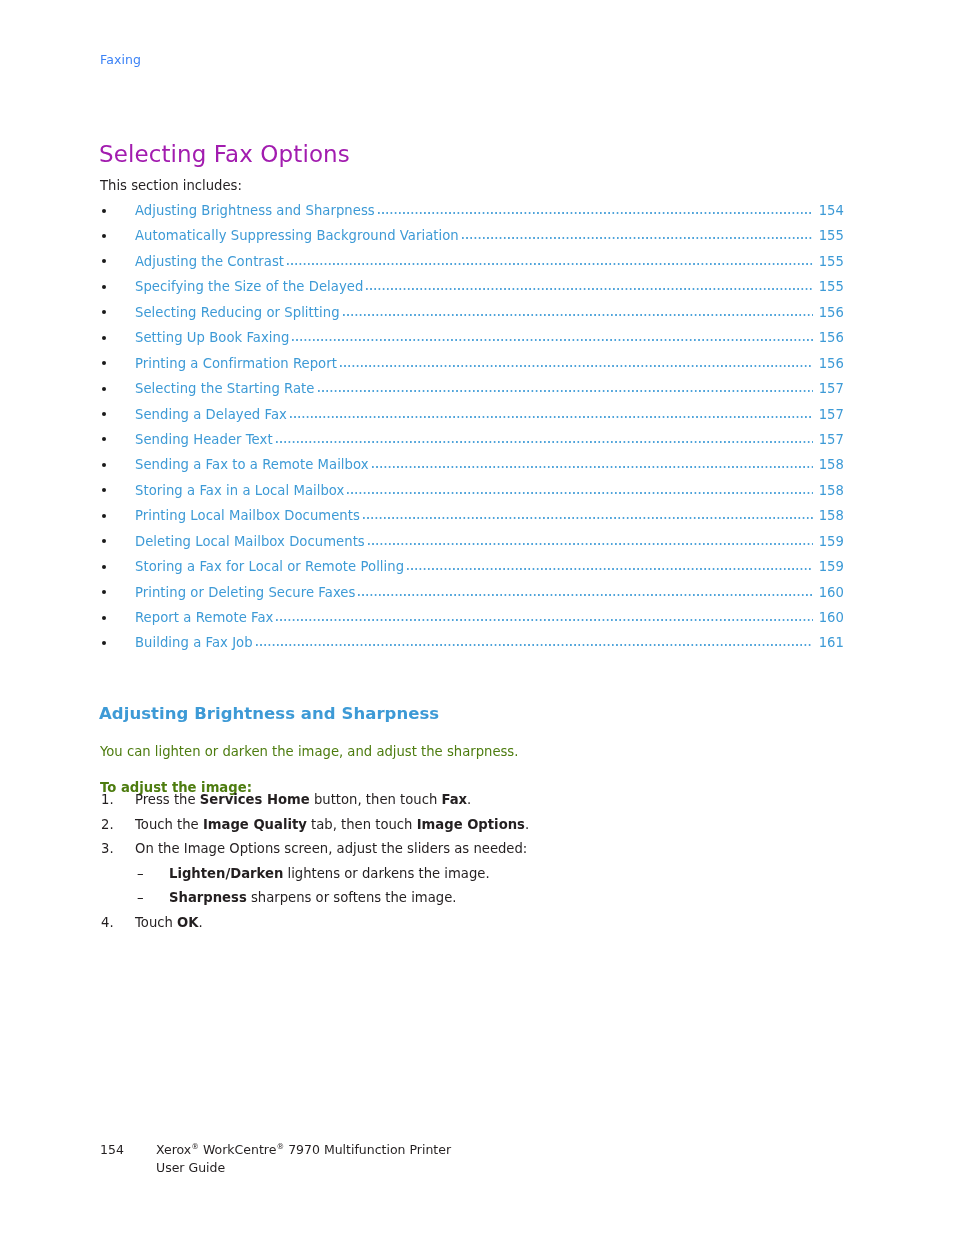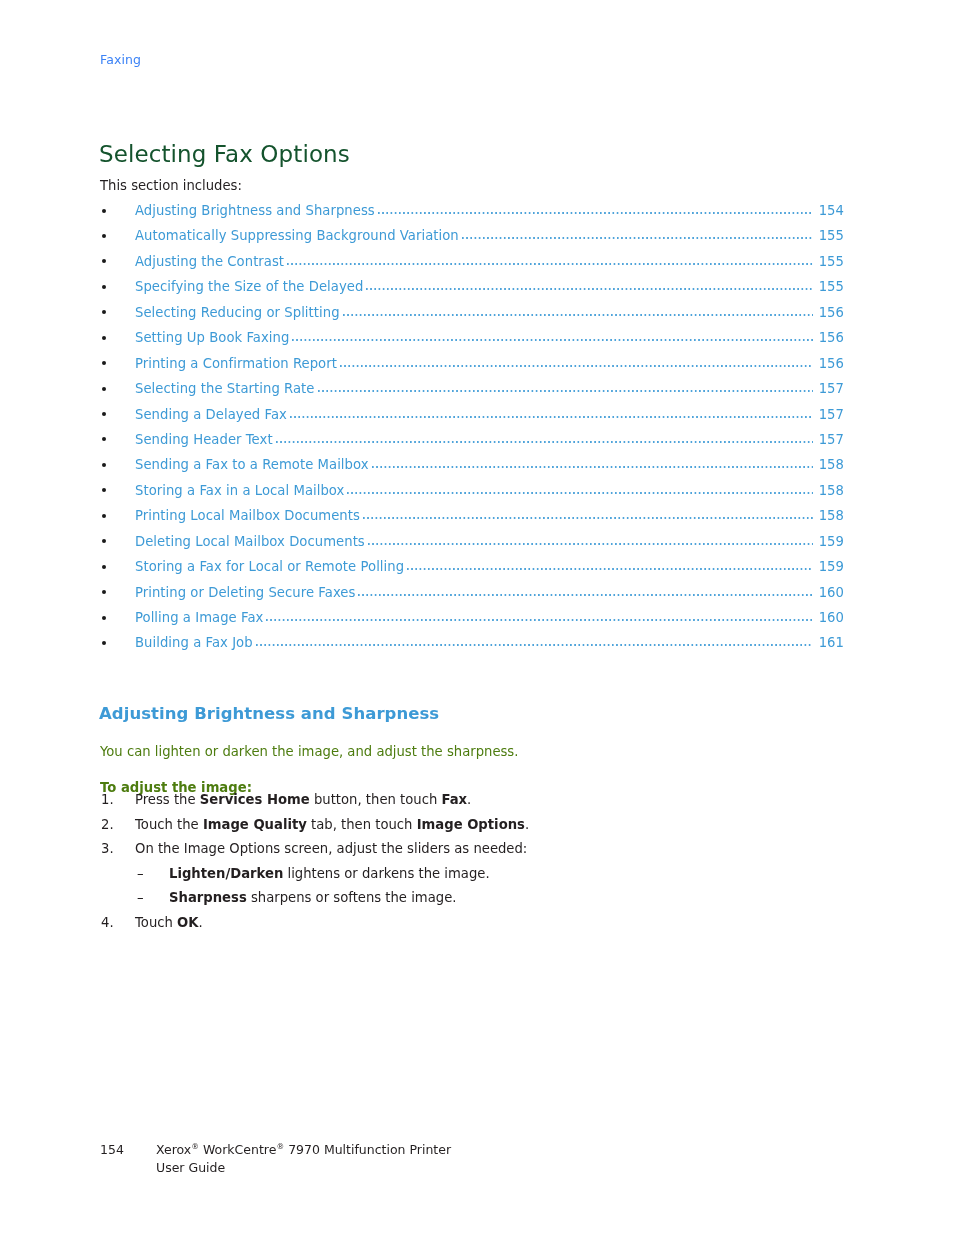--- a/index.html
+++ b/index.html
@@ -32,21 +32,21 @@
     letter-spacing: 0.1px;
   }
 
   
   .page-title {
     position: absolute;
     left: 99px;
     top: 124px;
     font-size: 23px;
     line-height: 30px;
-    color: #14532d;
+    color: #a21caf;
     font-weight: 400;
     letter-spacing: 0.1px;
   }
 
   
   .intro-line {
     position: absolute;
     left: 100px;
     top: 177px;
     font-size: 13.2px;
@@ -311,21 +311,21 @@
         <span class="toc-page">159</span>
       </div>
       <div class="toc-row">
         <span class="toc-bullet"></span>
         <span class="toc-label">Printing or Deleting Secure Faxes</span>
         <span class="toc-leader"></span>
         <span class="toc-page">160</span>
       </div>
       <div class="toc-row">
         <span class="toc-bullet"></span>
-        <span class="toc-label">Polling a Image Fax</span>
+        <span class="toc-label">Report a Remote Fax</span>
         <span class="toc-leader"></span>
         <span class="toc-page">160</span>
       </div>
       <div class="toc-row">
         <span class="toc-bullet"></span>
         <span class="toc-label">Building a Fax Job</span>
         <span class="toc-leader"></span>
         <span class="toc-page">161</span>
       </div>
     </div>

